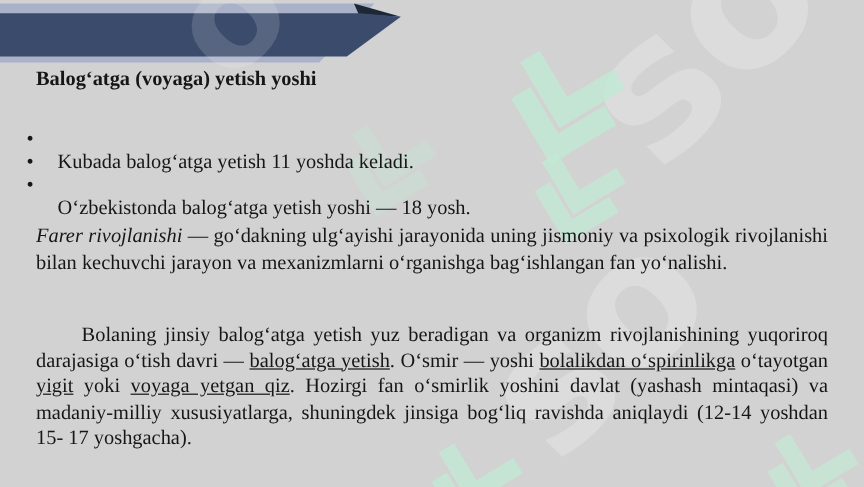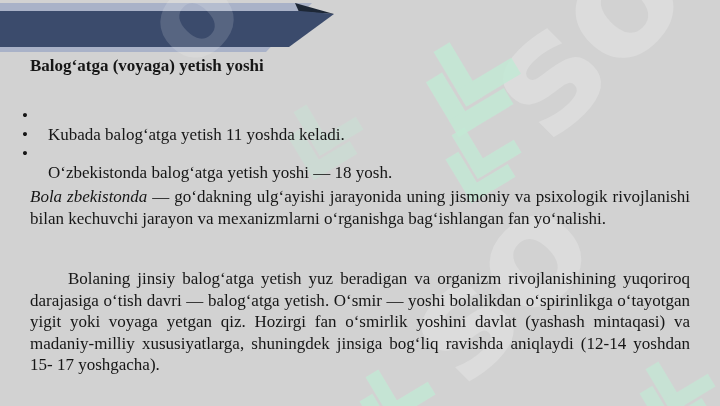--- a/index.html
+++ b/index.html
@@ -27,21 +27,21 @@
     transform:rotate(45deg);
   }
   .chev i + i{margin-top:-26px;}
   
   .txt{position:absolute;z-index:3;font-size:17px;}
   .h1,.h2{font-weight:bold;}
   .just{width:660px;left:30px;text-align:justify;line-height:21.5px;}
   .bullets{left:22px;top:106px;width:670px;}
   .bullet{display:flex;line-height:19px;}
   .bullet .dot{width:26px;flex:0 0 26px;}
-  .u{}
+  .u{text-decoration:underline;}
   .i{font-style:italic;}
 </style>
 </head>
 <body>
 
 <div class="stage">
 
   <svg class="banner" width="340" height="54" viewBox="0 0 340 54">
     <polygon points="0,3 312,3 266,52 0,52" fill="#a9b2c8"></polygon>
     <polygon points="295,3 334,14 299,12" fill="#1d2736"></polygon>
@@ -85,18 +85,18 @@
       <span>Kubada balog‘atga yetish 11 yoshda keladi.</span>
     </div>
     <div class="bullet">
       <span class="dot">•</span>
       <span></span>
     </div>
   </div>
 
   <div class="txt" style="left:48px;top:163px;">O‘zbekistonda balog‘atga yetish yoshi — 18 yosh.</div>
 
-  <div class="txt just" style="top:186px;"><span class="i">Bola zbekistonda</span><span> — go‘dakning ulg‘ayishi jarayonida uning jismoniy va psixologik rivojlanishi bilan kechuvchi jarayon va mexanizmlarni o‘rganishga bag‘ishlangan fan yo‘nalishi.</span></div>
+  <div class="txt just" style="top:186px;"><span class="i">Farer rivojlanishi</span><span> — go‘dakning ulg‘ayishi jarayonida uning jismoniy va psixologik rivojlanishi bilan kechuvchi jarayon va mexanizmlarni o‘rganishga bag‘ishlangan fan yo‘nalishi.</span></div>
 
 
   <div class="txt just" style="top:268px;text-indent:38px;"><span>Bolaning jinsiy balog‘atga yetish yuz beradigan va organizm rivojlanishining yuqoriroq darajasiga o‘tish davri — </span><span class="u">balog‘atga yetish</span><span>. O‘smir — yoshi </span><span class="u">bolalikdan o‘spirinlikga</span><span> o‘tayotgan </span><span class="u">yigit</span><span> yoki </span><span class="u">voyaga yetgan qiz</span><span>. Hozirgi fan o‘smirlik yoshini davlat (yashash mintaqasi) va madaniy-milliy xususiyatlarga, shuningdek jinsiga bog‘liq ravishda aniqlaydi (12-14 yoshdan 15- 17 yoshgacha).</span></div>
 
 </div>
 
 </body></html>

